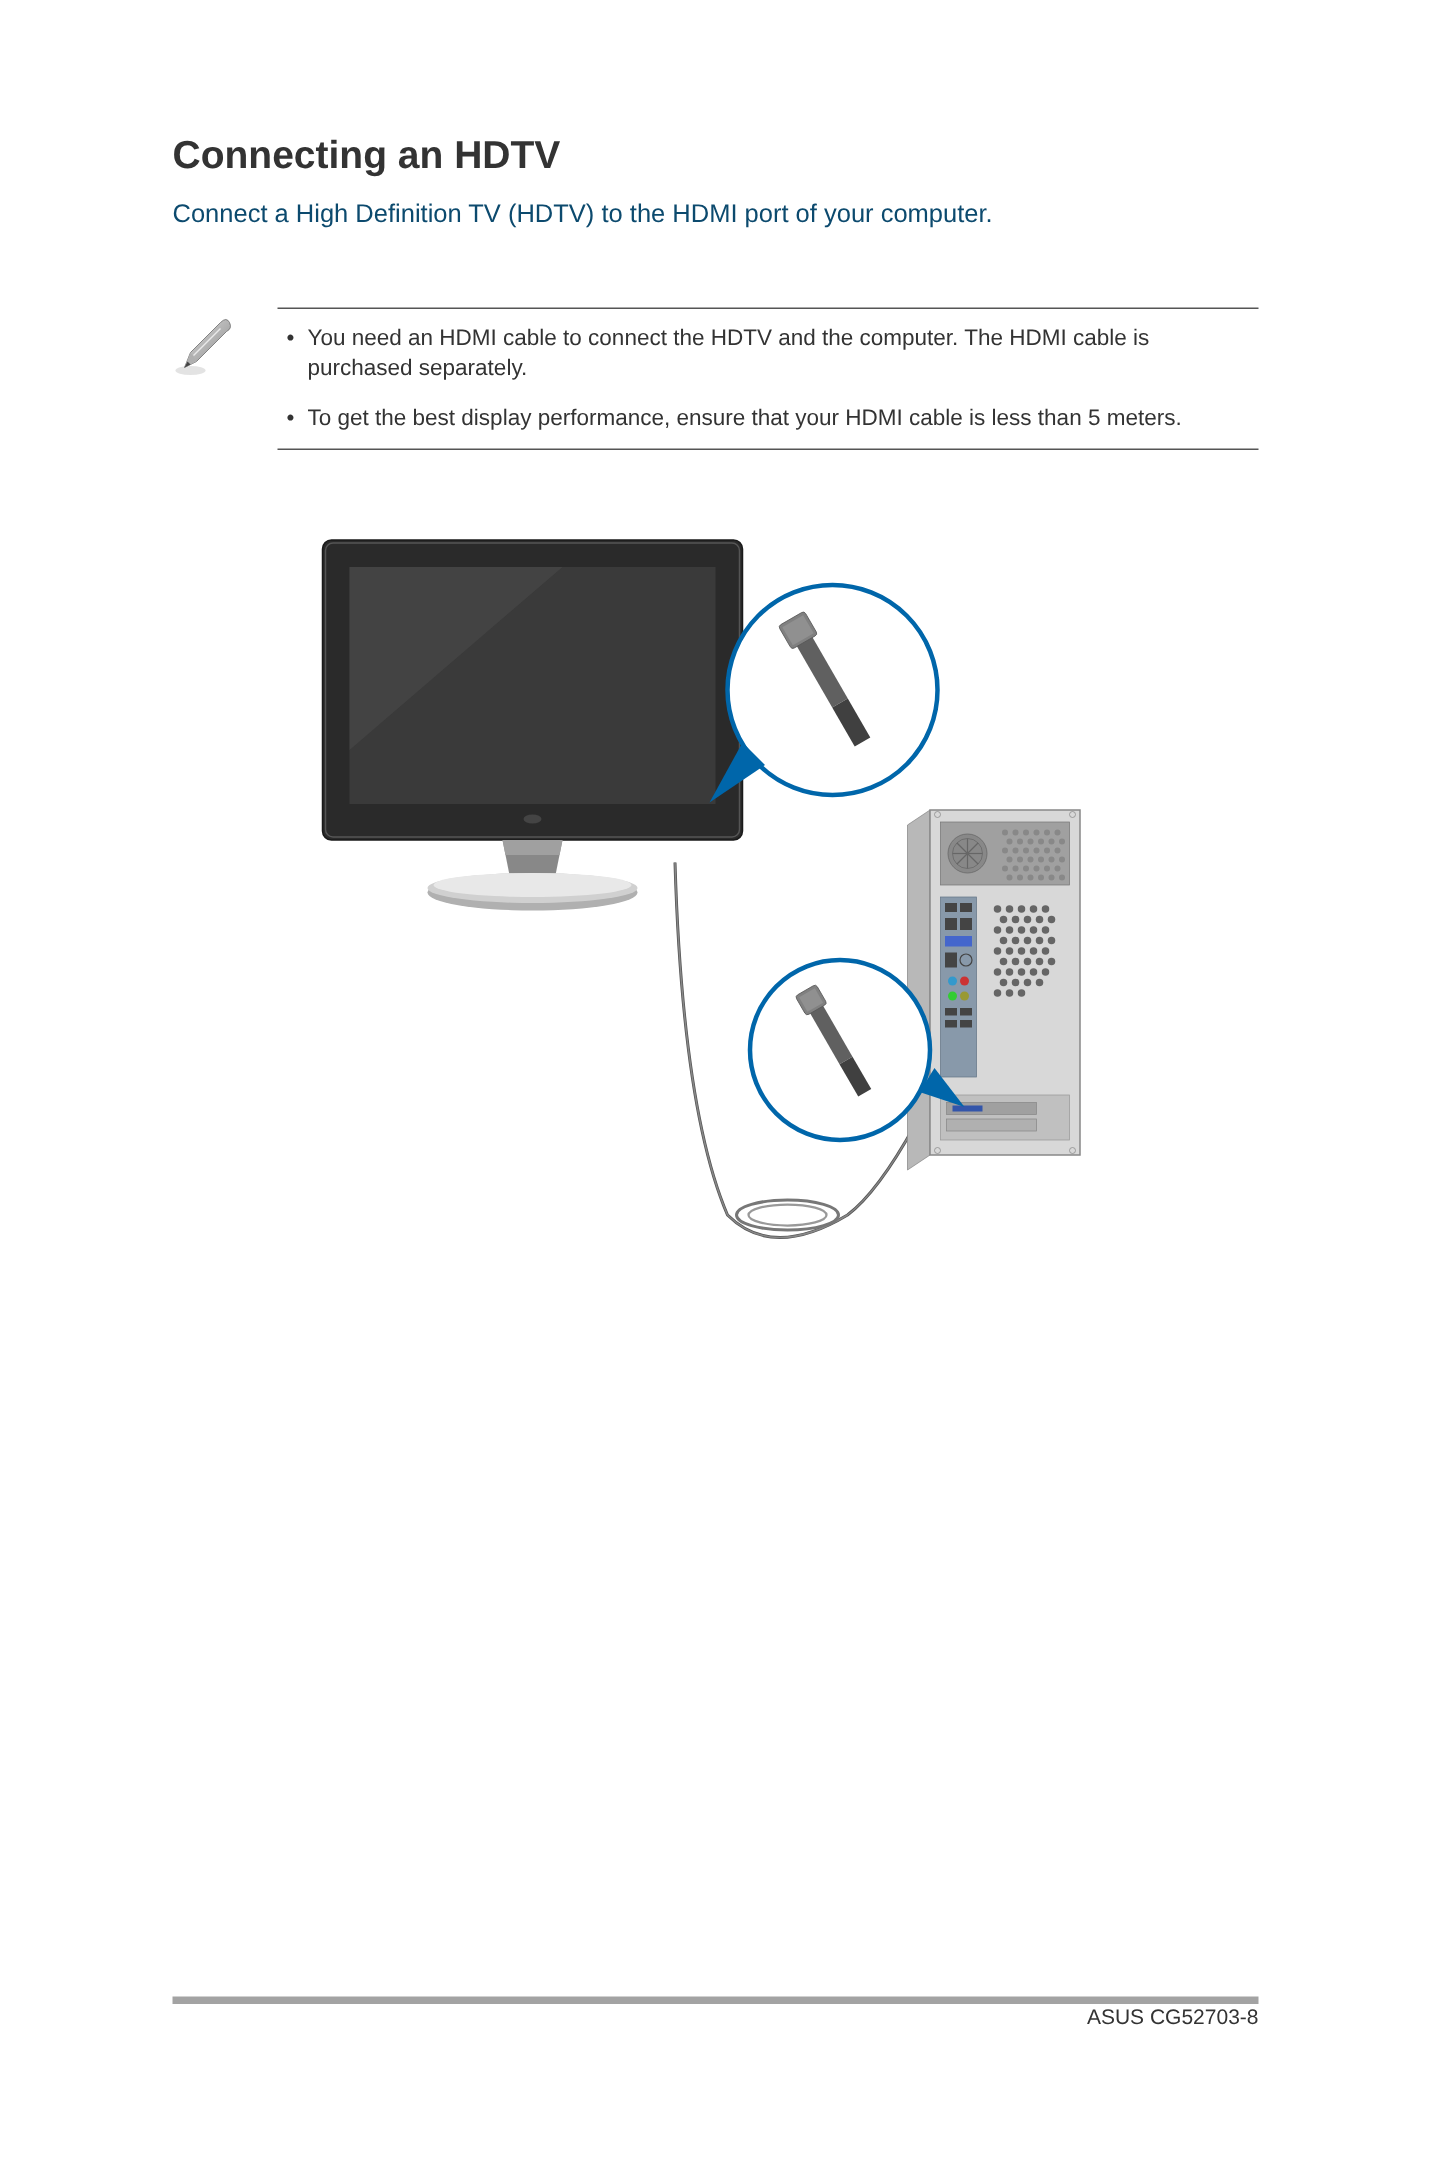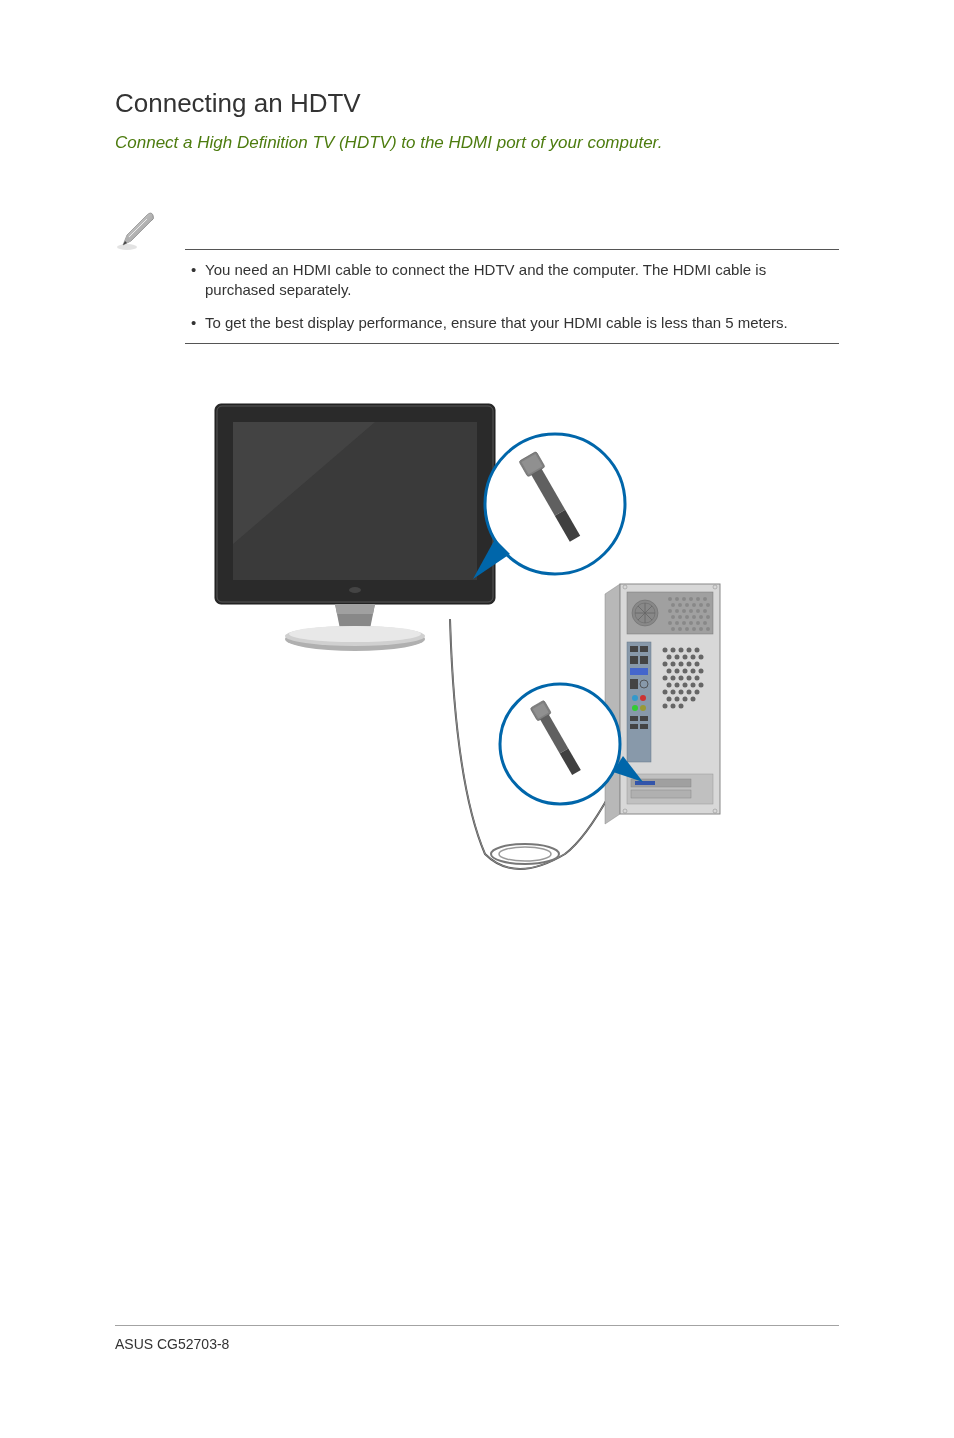--- a/index.html
+++ b/index.html
@@ -13,48 +13,46 @@
       background: #ffffff;
       font-family: Arial, Helvetica, sans-serif;
       color: #333333;
       position: relative;
     }
     .page-content {
       padding: 88px 115px 0 115px;
     }
     .heading {
       font-size: 26px;
-      font-weight: normal;
+      font-weight: bold;
       color: #333333;
       margin-bottom: 14px;
     }
     .intro-text {
       font-size: 17px;
-      color: #4d7c0f;
+      color: #0c4a6e;
       margin-bottom: 52px;
-      font-style: italic;
     }
     .note-block {
       display: flex;
       gap: 28px;
       align-items: flex-start;
       margin-bottom: 40px;
     }
     .note-icon {
       width: 42px;
       height: 42px;
       flex-shrink: 0;
       margin-top: 6px;
     }
     .note-content {
       flex: 1;
       border-top: 1px solid #555555;
       border-bottom: 1px solid #555555;
       padding: 10px 0;
-      margin-top: 44px;
     }
     .note-list {
       list-style: none;
       padding: 0;
       margin: 0;
     }
     .note-list li {
       position: relative;
       padding-left: 20px;
       font-size: 15px;
@@ -73,24 +71,23 @@
     }
     .diagram {
       margin-top: 24px;
       padding-left: 60px;
     }
     .footer {
       position: absolute;
       bottom: 86px;
       left: 115px;
       right: 115px;
-      border-top: 1px solid #a3a3a3;
-      padding-top: 10px;
+      border-top: 5px solid #a3a3a3;
       display: flex;
-      justify-content: flex-start;
+      justify-content: flex-end;
       font-size: 14px;
       color: #333333;
     }
   </style>
 </head>
 <body>
 
 <div class="page-content">
   <h1 class="heading">Connecting an HDTV</h1>
   <p class="intro-text">Connect a High Definition TV (HDTV) to the HDMI port of your computer.</p>

